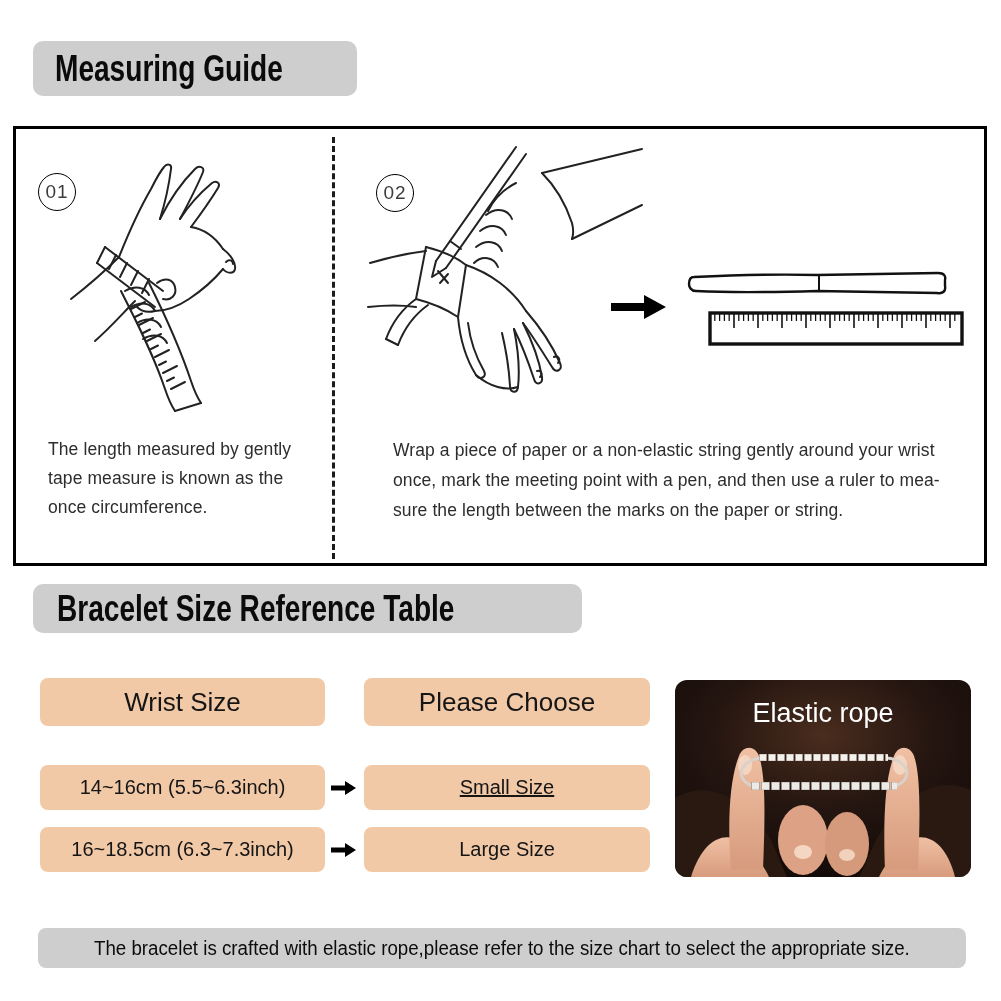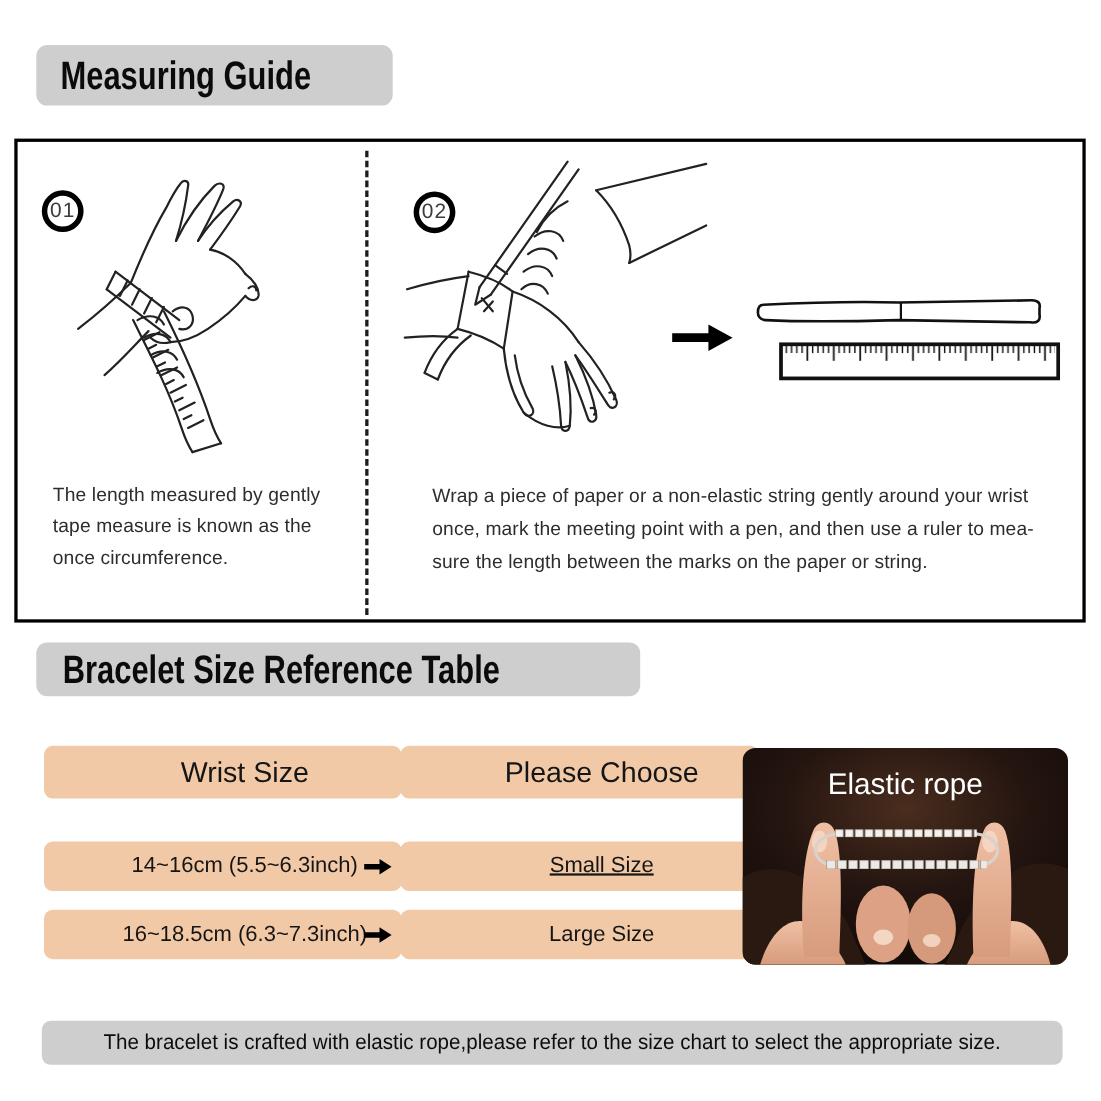--- a/index.html
+++ b/index.html
@@ -18,32 +18,32 @@
   
   .guide-box{
     left:13px;top:126px;width:974px;height:440px;
     border:3px solid #000;box-sizing:border-box;background:#fff;
   }
   .divider{
     left:316px;top:8px;height:422px;width:0;
     border-left:3px dashed #1c1c1c;
   }
   .badge{
-    width:38px;height:38px;border:5px solid #000000;border-radius:50%;
+    width:38px;height:38px;border:1px solid #000000;border-radius:50%;
     display:flex;align-items:center;justify-content:center;
     font-size:19px;color:#3c3c3c;box-sizing:border-box;letter-spacing:1px;
     background:#fff;
   }
   .caption{
     font-size:17.5px;color:#2d2d2d;line-height:29px;letter-spacing:.1px;
   }
   
   .peach-cell{
     background:#f2c9a7;border-radius:8px;display:flex;align-items:center;
-    justify-content:center;color:#151515;padding-left:40px;
+    justify-content:center;color:#151515;
   }
   .cell-head{font-size:26px;}
   .cell-row{font-size:20px;}
   
   .footer-bar{
     left:38px;top:928px;width:928px;height:40px;background:#cecece;border-radius:8px;
     display:flex;align-items:center;justify-content:center;
   }
   .footer-text{font-size:19.5px;color:#0c0c0c;white-space:nowrap;
     display:inline-block;transform:scaleX(.96);}

